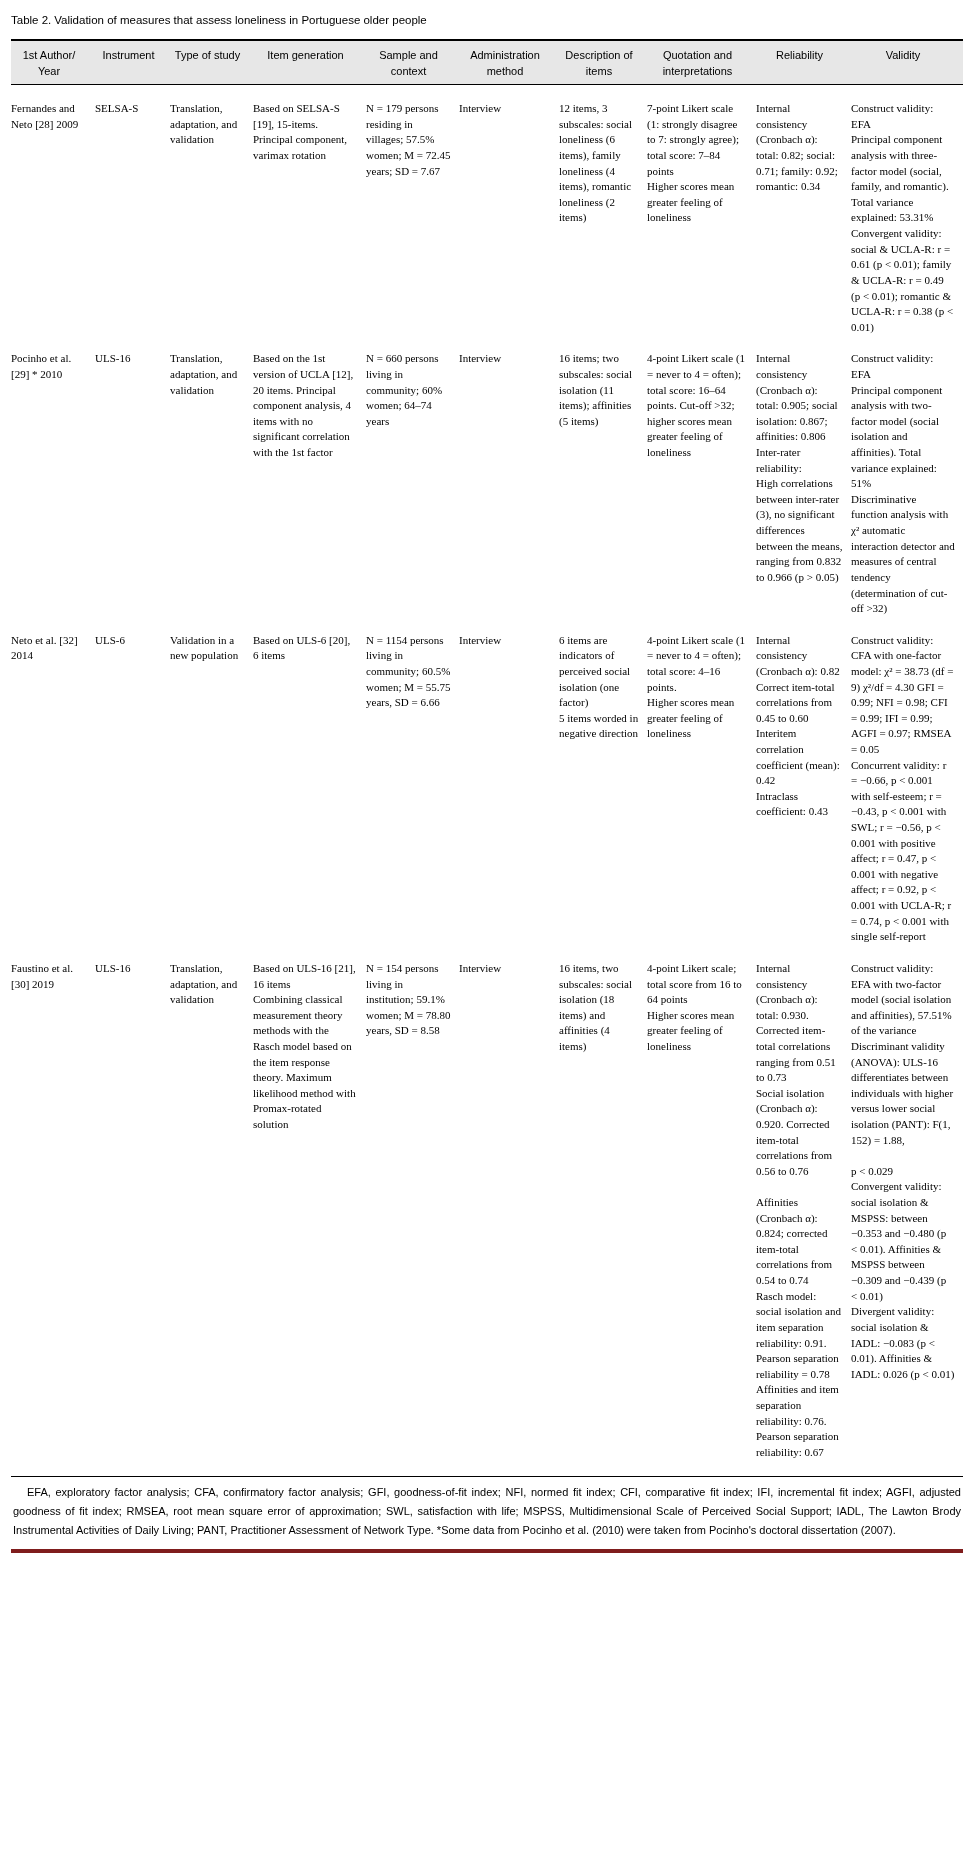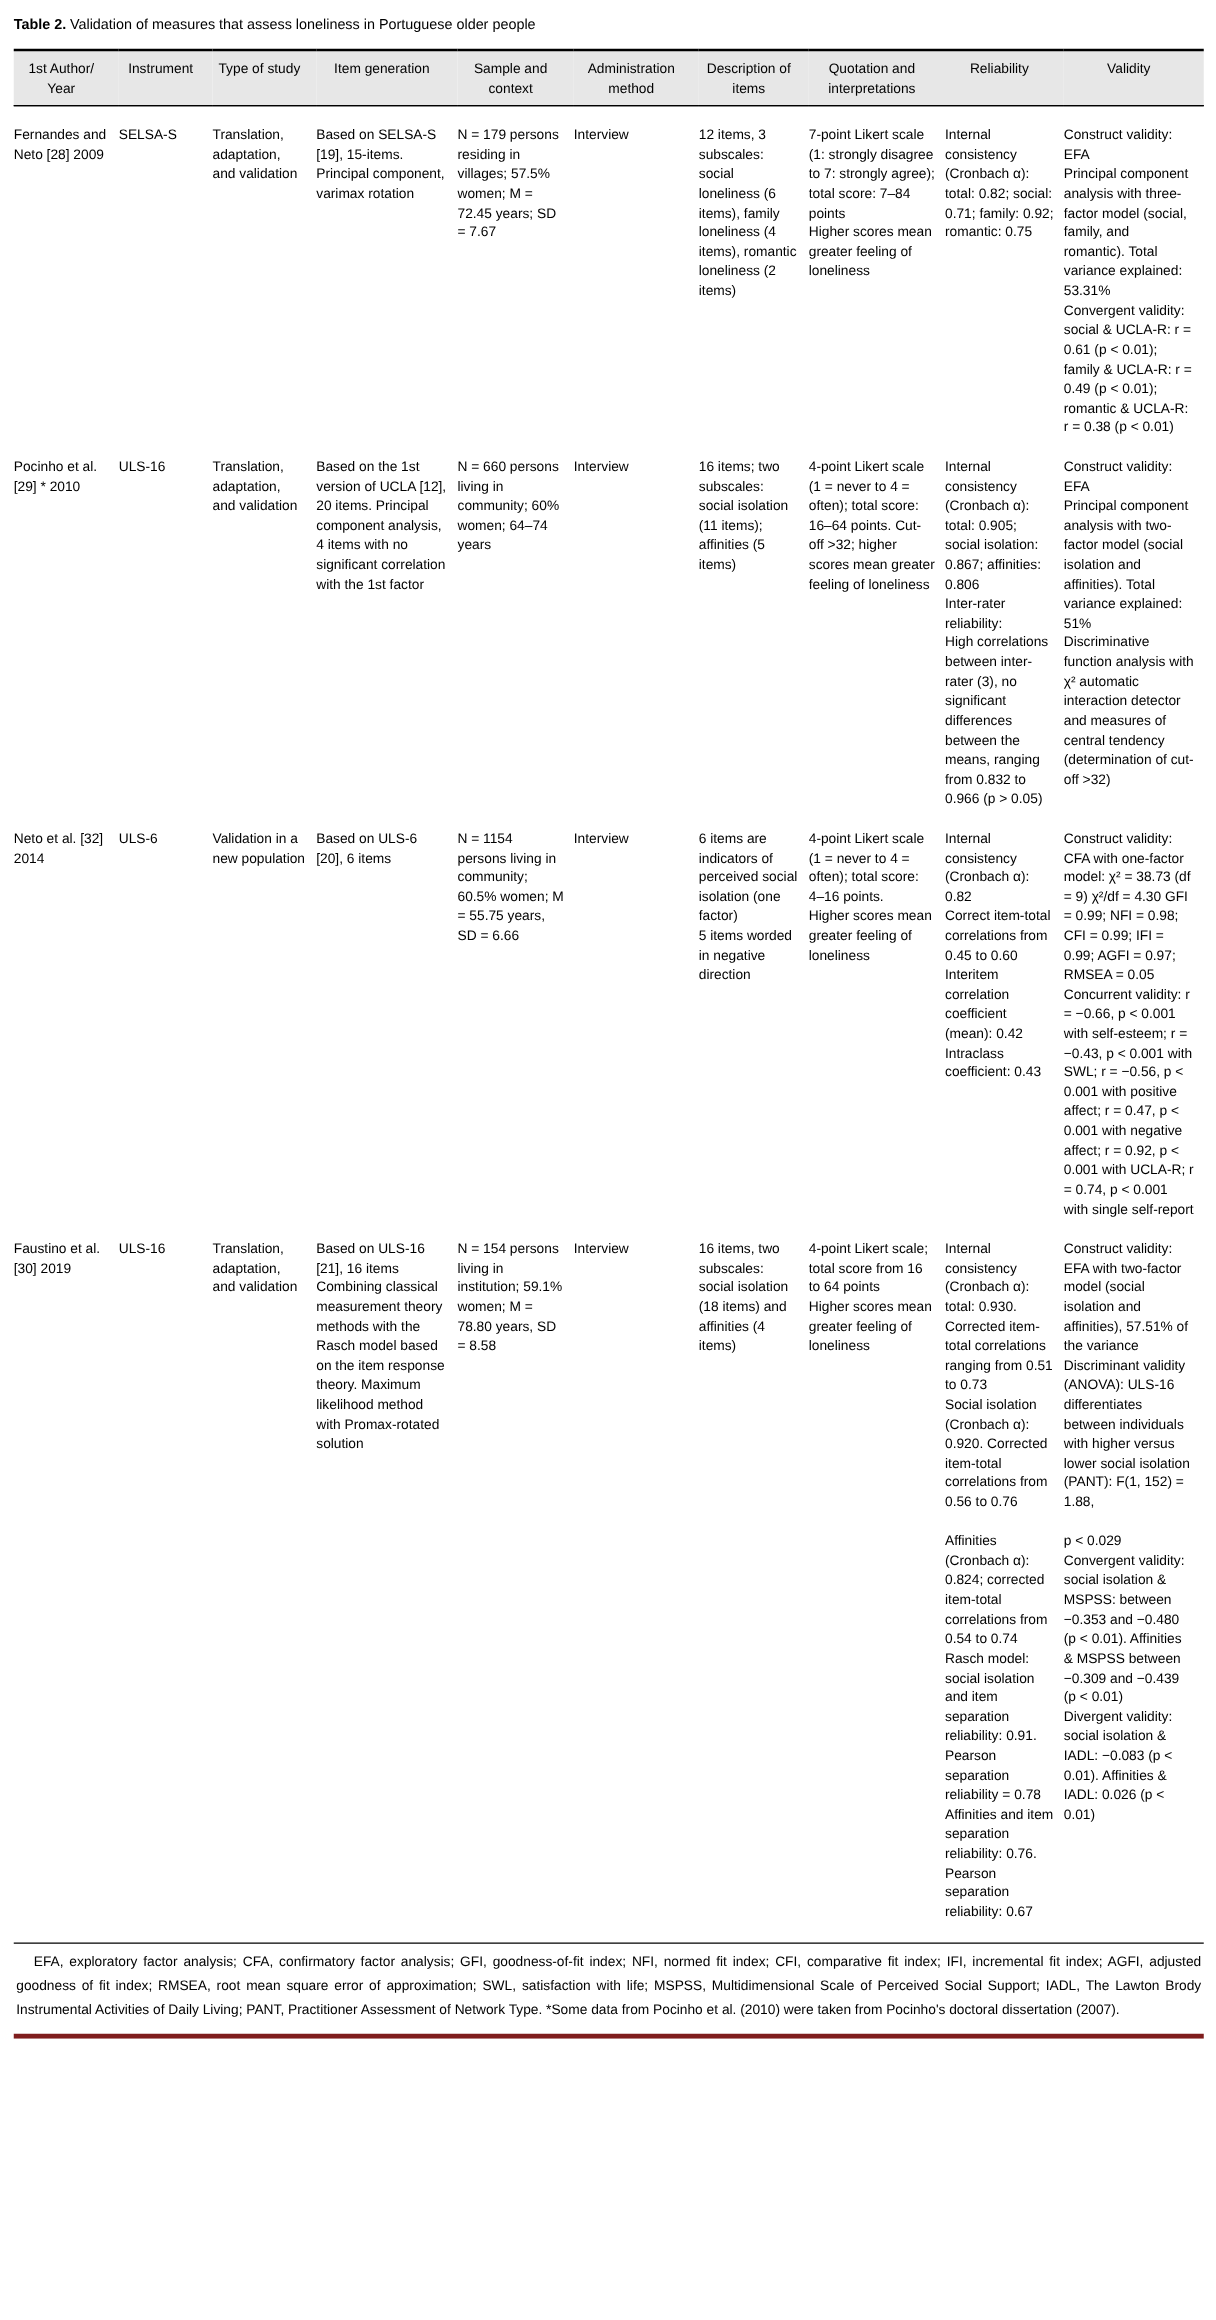--- a/index.html
+++ b/index.html
@@ -4,21 +4,21 @@
 <style>
   html, body { margin: 0; padding: 0; background: #ffffff; }
   body {
     width: 973px;
     font-family: "Liberation Sans", "DejaVu Sans", sans-serif;
     color: #000;
     -webkit-font-smoothing: antialiased;
   }
   .page { padding: 10px 10px 0 11px; }
   .title { font-size: 11.5px; margin: 4px 0 13px 0; }
-  .title .bold { font-weight: bold; margin-right: 3px; }
+  .title .bold { font-weight: normal; margin-right: 3px; }
   table.val-table {
     border-collapse: collapse;
     table-layout: fixed;
     width: 952px;
     border-top: 2px solid #000;
   }
   table.val-table thead th {
     background: #e7e7e7;
     font-weight: normal;
     text-align: center;
@@ -26,20 +26,21 @@
     font-size: 11px;
     line-height: 1.42;
     padding: 7px 8px 5px 0;
     border-bottom: 1px solid #000;
   }
   table.val-table tbody td {
     vertical-align: top;
     font-size: 11px;
     line-height: 1.42;
     padding: 16px 8px 0 0;
+    font-family: Liberation Serif, serif;
   }
   table.val-table tbody tr:last-child td { padding-bottom: 16px; }
   .cell { white-space: pre-line; }
   .footnote {
     border-top: 1px solid #000;
     border-bottom: 4px solid #7f1d1d;
     font-size: 11px;
     line-height: 19px;
     text-align: justify;
     text-indent: 14px;
@@ -104,21 +105,21 @@
             <div class="cell">Interview</div>
           </td>
         <td>
             <div class="cell">12 items, 3 subscales: social loneliness (6 items), family loneliness (4 items), romantic loneliness (2 items)</div>
           </td>
         <td>
             <div class="cell">7-point Likert scale (1: strongly disagree to 7: strongly agree); total score: 7–84 points
 Higher scores mean greater feeling of loneliness</div>
           </td>
         <td>
-            <div class="cell">Internal consistency (Cronbach α): total: 0.82; social: 0.71; family: 0.92; romantic: 0.75</div>
+            <div class="cell">Internal consistency (Cronbach α): total: 0.82; social: 0.71; family: 0.92; romantic: 0.34</div>
           </td>
         <td>
             <div class="cell">Construct validity: EFA
 Principal component analysis with three-factor model (social, family, and romantic). Total variance explained: 53.31%
 Convergent validity: social &amp; UCLA-R: r = 0.61 (p &lt; 0.01); family &amp; UCLA-R: r = 0.49 (p &lt; 0.01); romantic &amp; UCLA-R: r = 0.38 (p &lt; 0.01)</div>
           </td>
       </tr>
       <tr>
         <td>
             <div class="cell">Pocinho et al. [29] * 2010</div>

